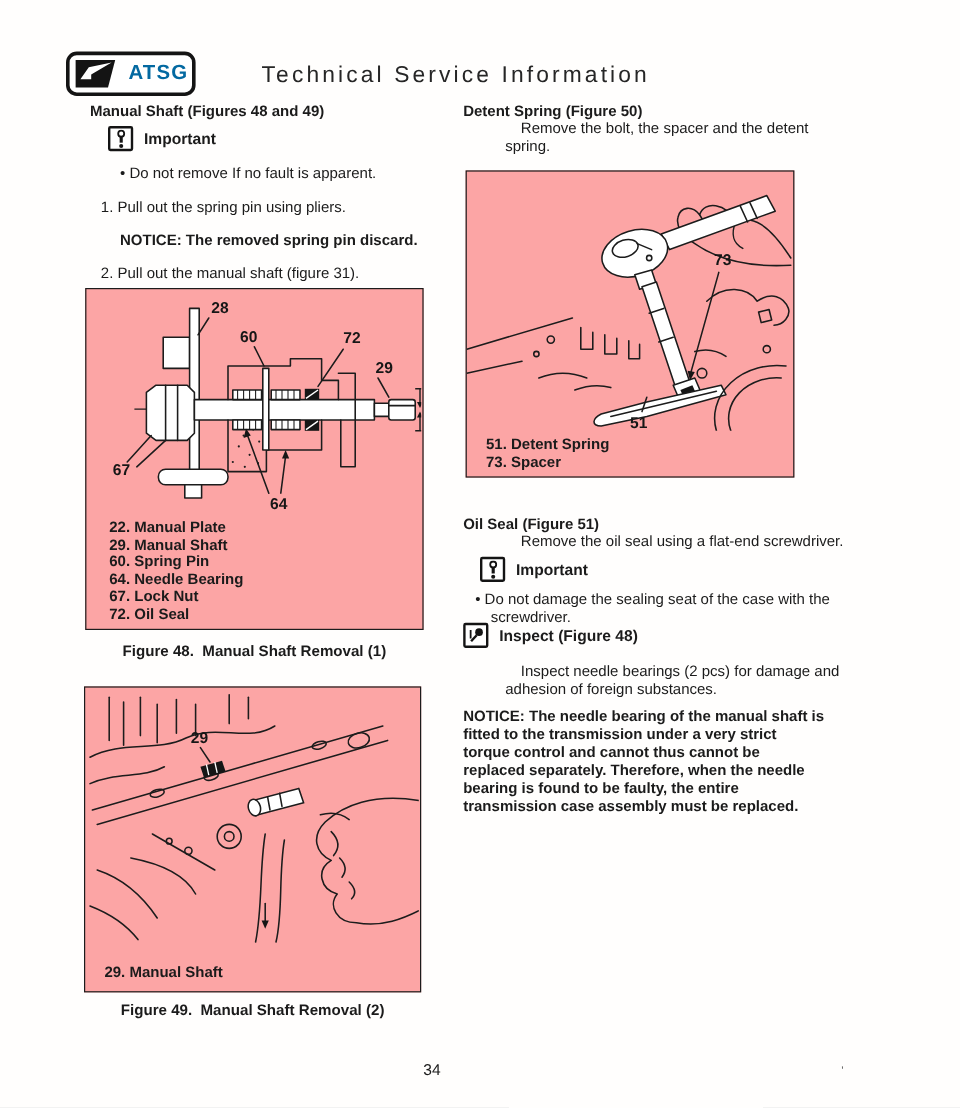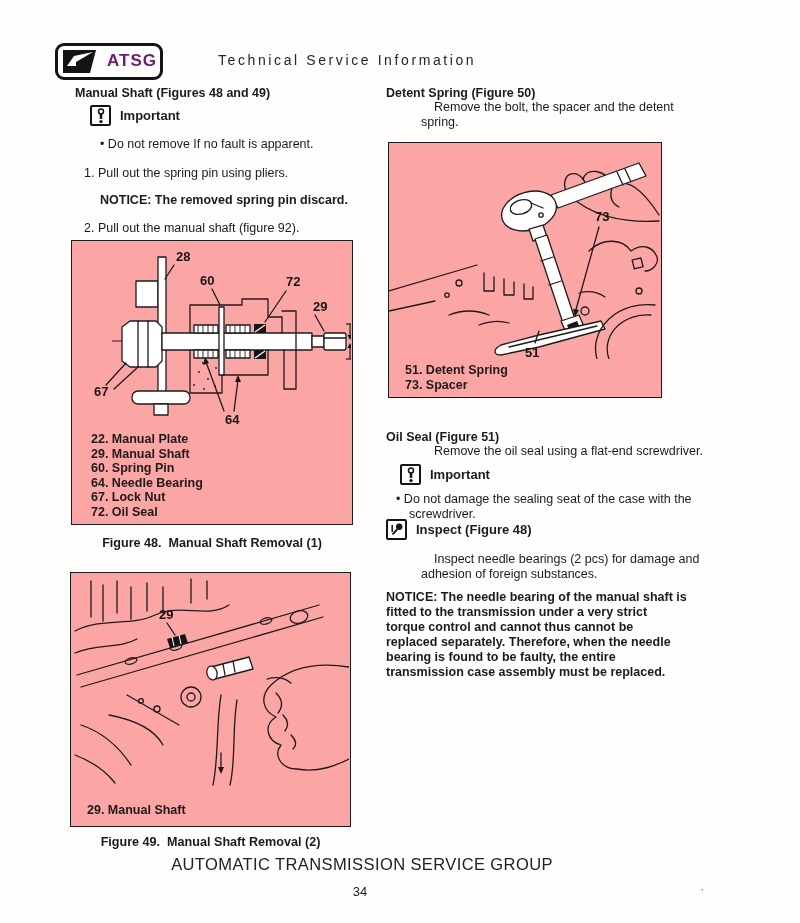--- a/index.html
+++ b/index.html
@@ -14,22 +14,22 @@
   .b   { font-weight:bold; }
   .center { text-align:center; }
 
   
   .logo {
     display:flex; align-items:center; gap:5px;
     width:108px; height:37px; border:3px solid #141414; border-radius:9px;
     padding:3px 7px 3px 4px; background:#fff;
   }
   .logo-mark { width:40px; height:25px; flex:0 0 auto; }
-  .logo-word { font-weight:800; font-size:17px; letter-spacing:1px; color:#701a75; }
-  .doc-title { font-size:14px; letter-spacing:2.6px; color:#262626; }
+  .logo-word { font-weight:800; font-size:17px; letter-spacing:1px; color:#0369a1; }
+  .doc-title { font-size:19px; letter-spacing:2.6px; color:#262626; }
 
   
   .h { font-weight:bold; }
   .indent1 { text-indent:13px;margin-left:35px; }
   .hang { padding-left:13px; text-indent:-13px; }
 
   
   .icon-row { display:flex; align-items:center; gap:9px; }
   .icon-box {
     width:21px; height:21px; border:2.4px solid #141414; border-radius:2px;
@@ -76,21 +76,21 @@
         <rect x="5.7" y="5.6" width="2.6" height="5.3" fill="#141414"></rect>
         <circle cx="7" cy="13.6" r="1.7" fill="#141414"></circle>
       </svg>
     </span>
     <span class="lbl">Important</span>
   </div>
 
   <div class="abs" style="left:100px; top:137px; width:250px;">• Do not remove If no fault is apparent.</div>
   <div class="abs" style="left:84px; top:166px; width:270px;">1. Pull out the spring pin using pliers.</div>
   <div class="abs b" style="left:100px; top:193px; width:260px;">NOTICE: The removed spring pin discard.</div>
-  <div class="abs" style="left:84px; top:221px; width:270px;">2. Pull out the manual shaft (figure 92).</div>
+  <div class="abs" style="left:84px; top:221px; width:270px;">2. Pull out the manual shaft (figure 31).</div>
 
   <div class="abs figbox" style="left:71px; top:240px; width:282px; height:285px;">
     <svg width="279" height="188" viewBox="0 0 279 188">
 
       <line x1="40" y1="100" x2="262" y2="100" stroke="#1c1c1c" stroke-width="1" stroke-dasharray="13 3 3 3"></line>
 
       <rect class="skf" x="64" y="40" width="22" height="26"></rect>
       <rect class="skf" x="86" y="16" width="8" height="150"></rect>
       <rect class="skf" x="60" y="150" width="58" height="13" rx="6"></rect>
       <rect class="skf" x="82" y="163" width="14" height="11"></rect>
@@ -345,17 +345,16 @@
 
   <div class="abs" style="left:386px; top:590px; width:330px;">
     <div class="notice-line">NOTICE: The needle bearing of the manual shaft is</div>
     <div class="notice-line">fitted to the transmission under a very strict</div>
     <div class="notice-line">torque control and cannot thus cannot be</div>
     <div class="notice-line">replaced separately. Therefore, when the needle</div>
     <div class="notice-line">bearing is found to be faulty, the entire</div>
     <div class="notice-line">transmission case assembly must be replaced.</div>
   </div>
 
-  <div class="abs footer-org center" style="left:160px; top:855px; width:404px;">AUTOMATIC TRANSMISSION SERVICE GROUP</div>
   <div class="abs center" style="left:340px; top:884px; width:40px; font-size:13px;">34</div>
   <div class="abs artifact" style="left:701px; top:887px;">’</div>
 
 </div>
 
 </body></html>

